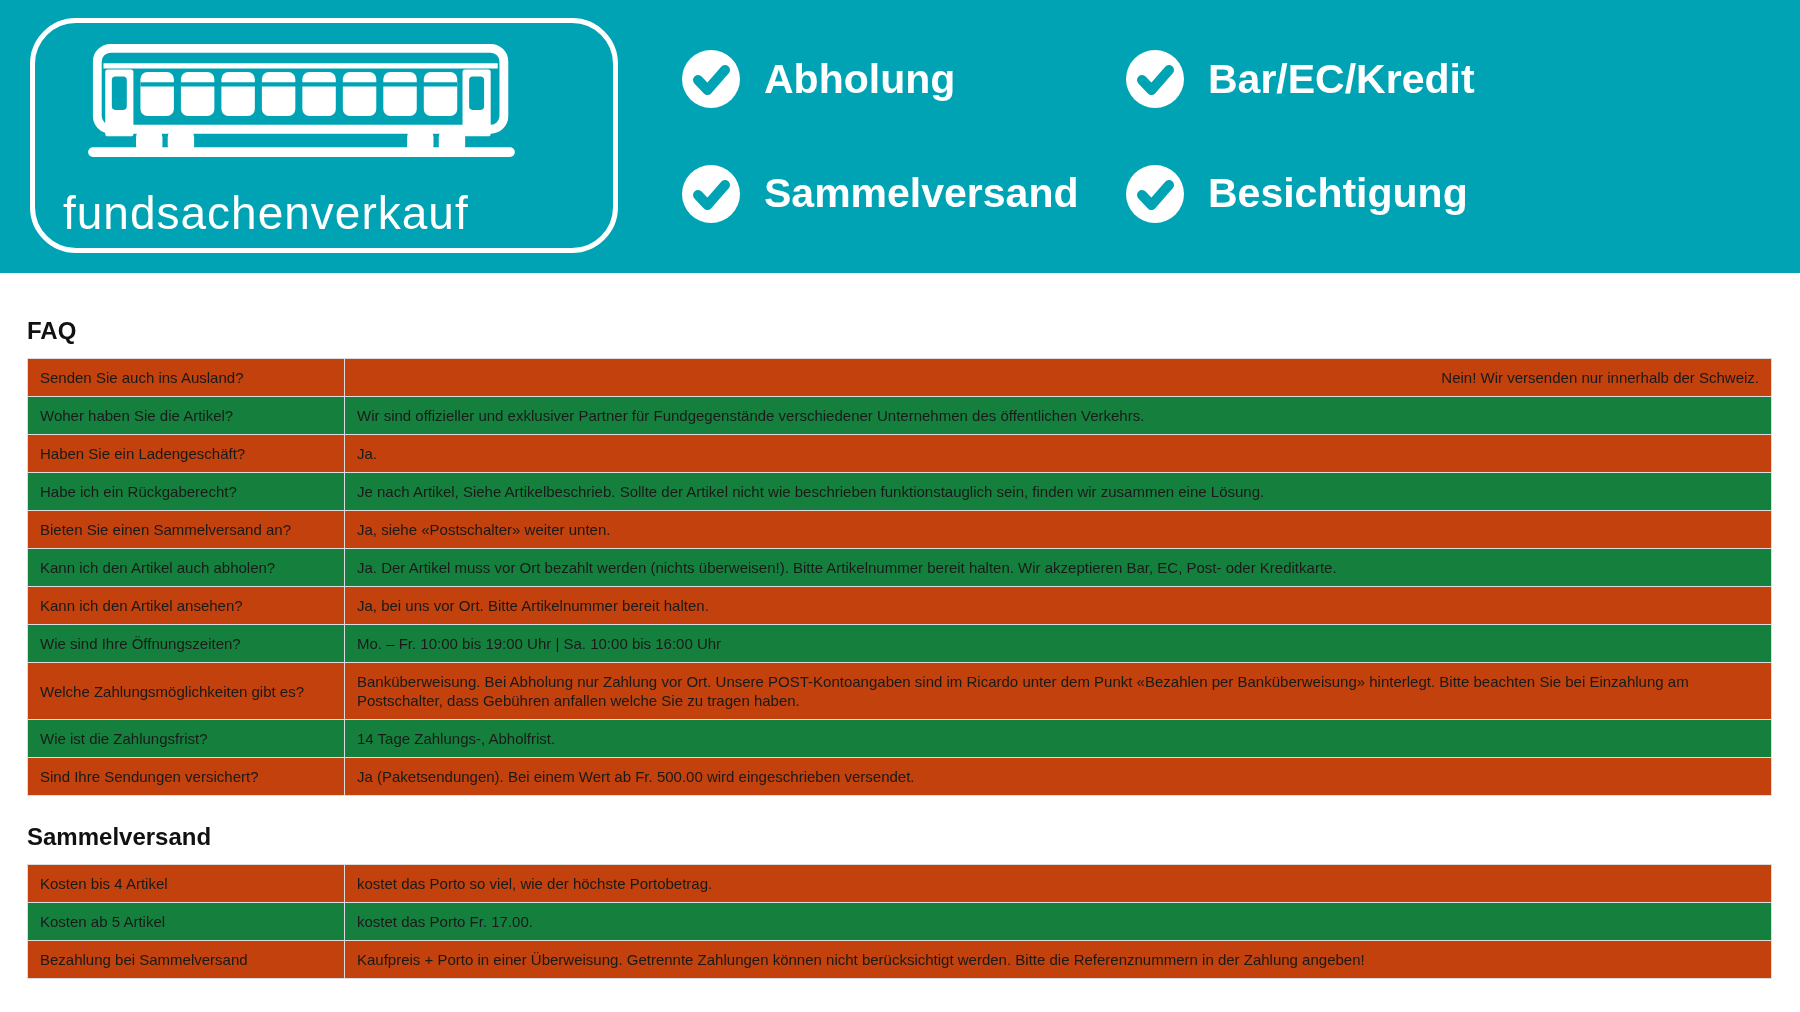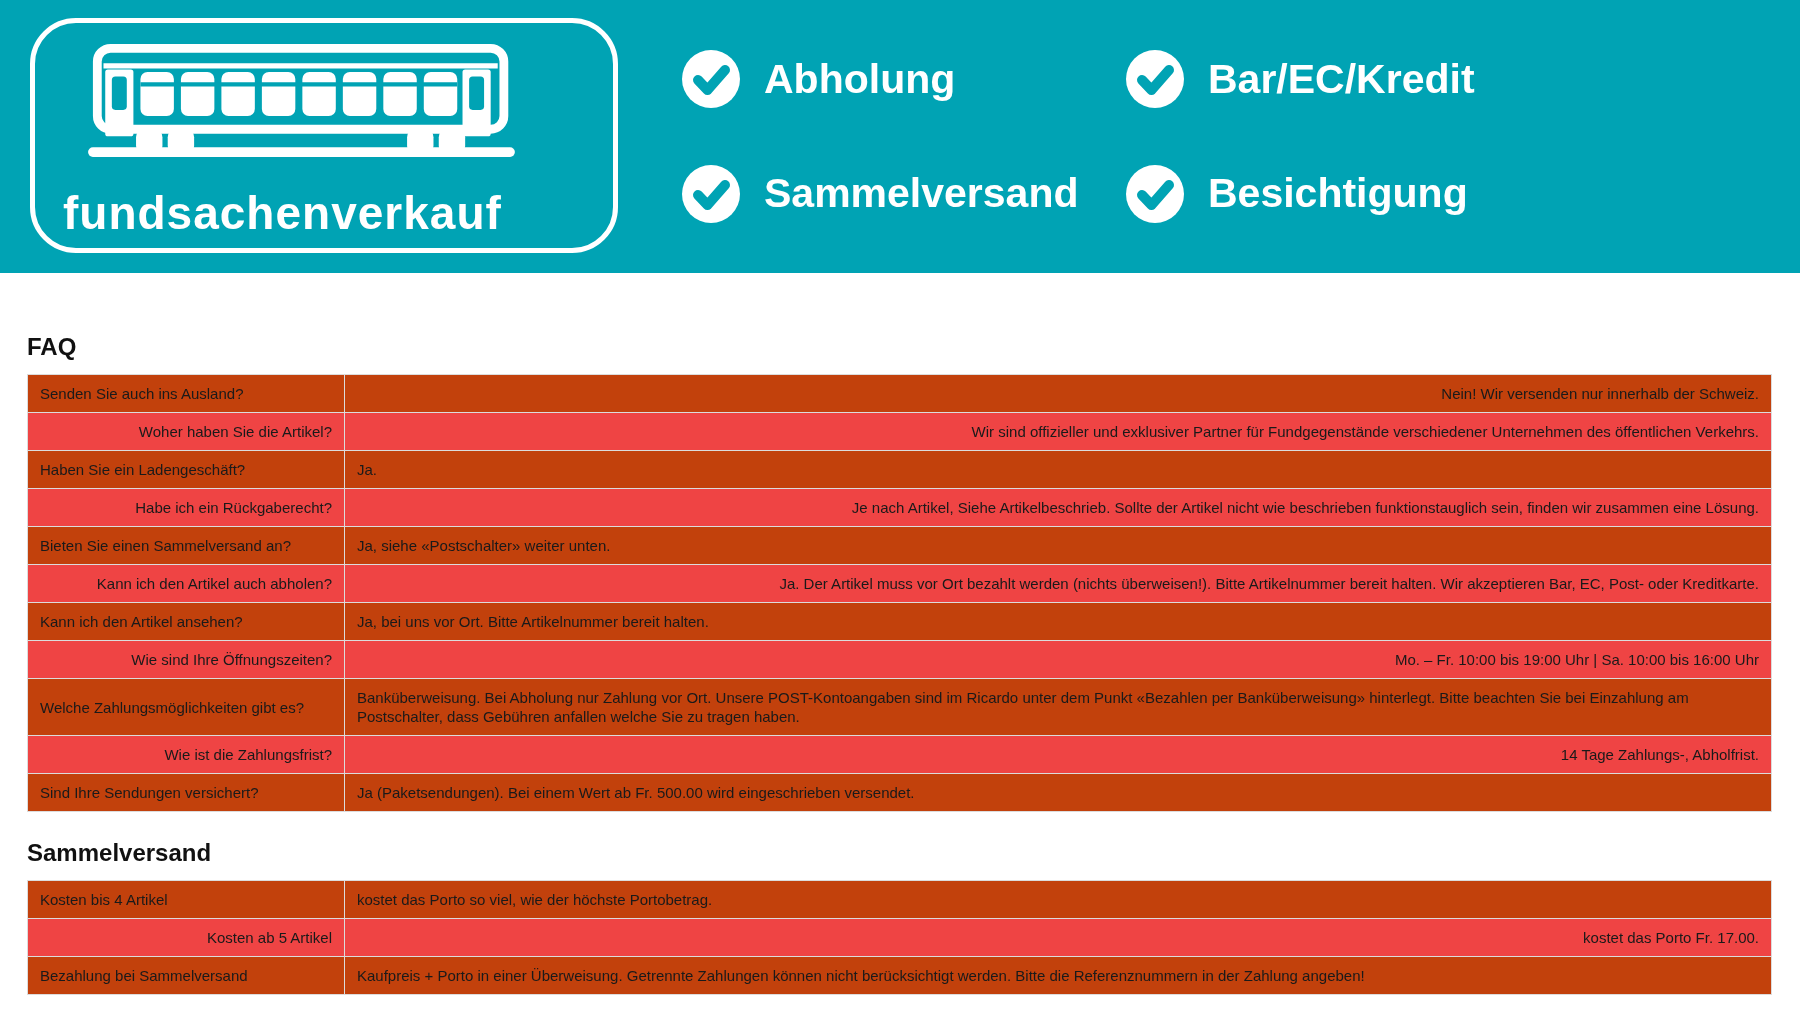--- a/index.html
+++ b/index.html
@@ -27,21 +27,21 @@
   }
   .train-svg {
     position: absolute;
     left: 26px; top: 20px;
     width: 532px; height: 132px;
   }
   .logo-text {
     position: absolute;
     left: 28px; bottom: 8px;
     font-size: 46px;
-    font-weight: bold;
+    font-weight: normal;
     letter-spacing: 1px;
     color: #ffffff;
     white-space: nowrap;
   }
   .features {
     position: absolute;
     left: 682px; top: 0; right: 10px; height: 100%;
     display: grid;
     grid-template-columns: 444px auto;
     grid-template-rows: 1fr 1fr;
@@ -61,21 +61,21 @@
     display: flex; align-items: center; justify-content: center;
   }
   .feature-label {
     font-size: 41px;
     font-weight: bold;
     color: #ffffff;
     white-space: nowrap;
   }
 
   
-  .main { padding: 60px 28px 0 27px; }
+  .main { padding: 44px 28px 0 27px; }
   .section-title {
     font-size: 24px;
     font-weight: bold;
     color: #111111;
     margin: 0 0 13px 0;
   }
   .section + .section { margin-top: 27px; }
   table.info-table {
     width: 100%;
     border-collapse: collapse;
@@ -84,21 +84,21 @@
     color: #1a1a1a;
     border: 1px solid #cccccc;
   }
   table.info-table td {
     border: 1px solid #dcdcdc;
     padding: 9px 12px;
     vertical-align: middle;
     background: #c2410c;
   }
   table.info-table td.q-cell { width: 317px; }
-  table.info-table tr.alt td { background: #ef4444; text-align: right; }
+  table.info-table tr.alt td { background: #15803d; }
   td.bold-answer { font-weight: normal; text-align: right; }
 </style>
 </head>
 <body>
 
 <div class="header">
   <div class="logo-box">
     <svg class="train-svg" viewBox="0 0 532 150">
 
       <line x1="0" y1="124" x2="474" y2="124" stroke="#ffffff" stroke-width="11" stroke-linecap="round"></line>

